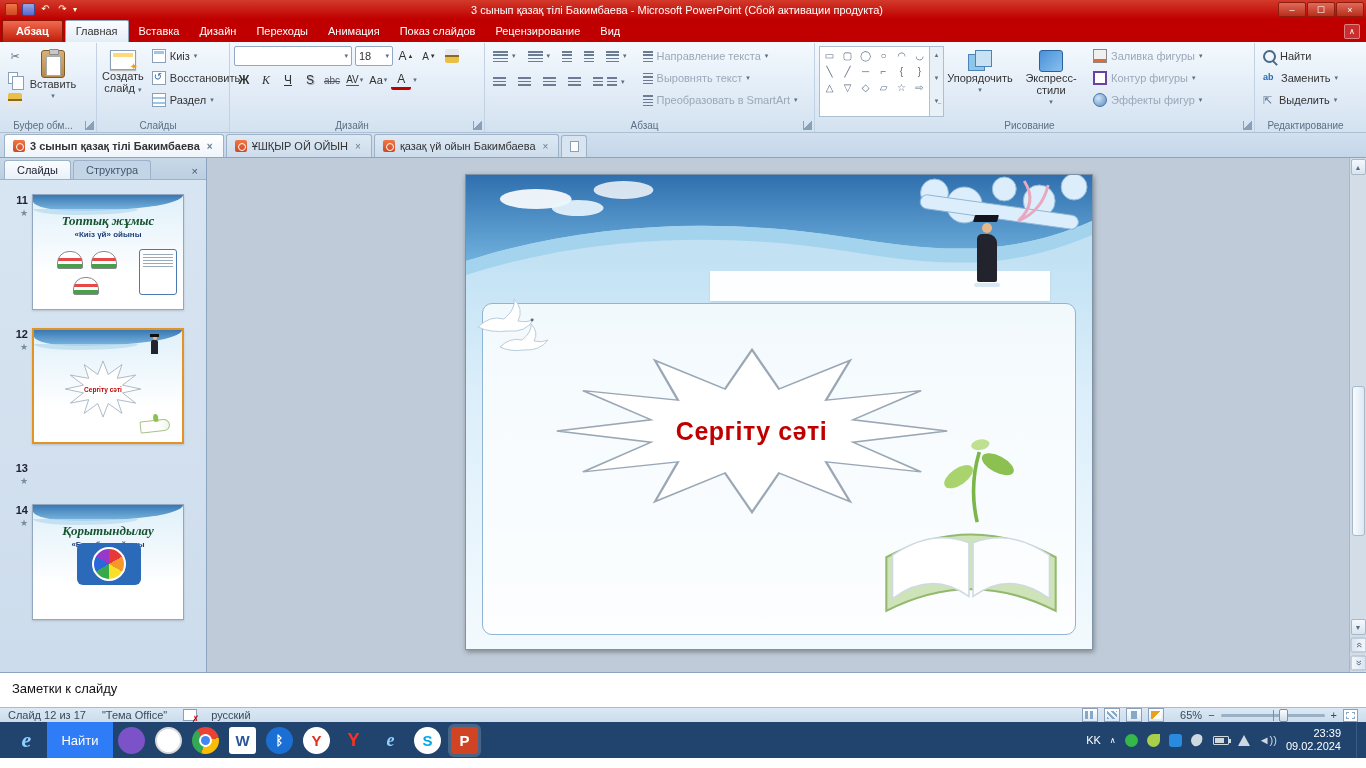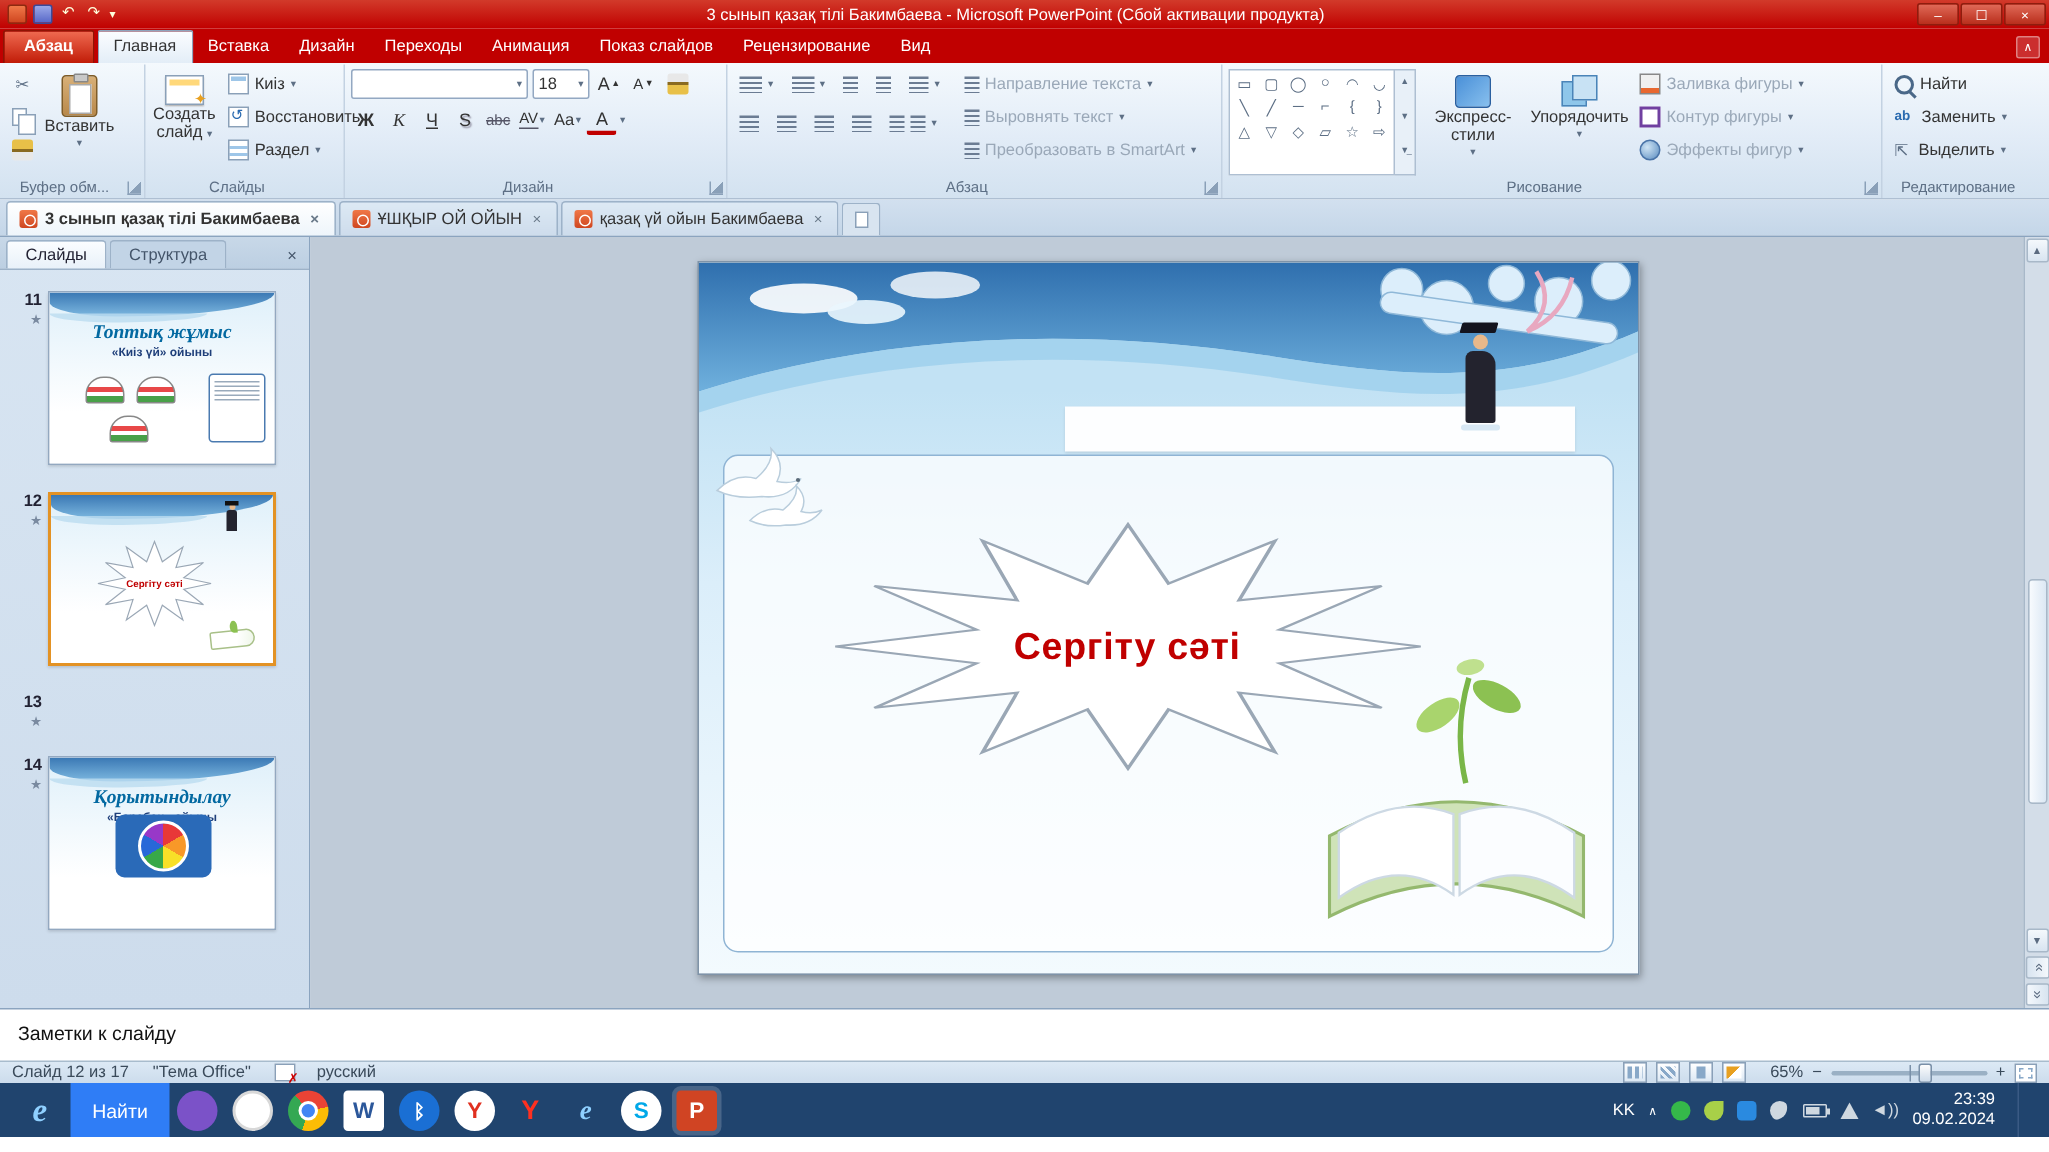--- a/index.html
+++ b/index.html
@@ -99,21 +99,21 @@
 .thumbnum{width:26px;text-align:right;padding-right:4px;display:flex;flex-direction:column;align-items:flex-end}
 .thumbnum b{font-size:11px;color:#223}
 .anim-star{color:#7a8aa0;font-size:9px;margin-top:2px}
 .thumb{width:152px;height:116px;background:#fff;border:1px solid #93a8c0;position:relative;overflow:hidden;box-shadow:0 1px 2px rgba(0,0,0,.15)}
 .thumb.selected{border:2px solid #e39224}
 .mini-wave{position:absolute;top:0;left:0;right:0;height:16px;background:linear-gradient(#3a78b4,#7db8e0);border-radius:0 0 70% 30%/0 0 100% 60%}
 .mini-wave::after{content:"";position:absolute;left:0;right:30%;bottom:-4px;height:6px;background:#bcdcf0;border-radius:0 0 60% 40%/0 0 100% 100%;opacity:.8}
 .mini-sky{position:absolute;inset:0;background:linear-gradient(#dff0fa,#ffffff 70%)}
 .t-title{position:relative;text-align:center;margin-top:18px;font-family:"Liberation Serif",serif;font-style:italic;font-weight:bold;font-size:13px}
 .t-sub{position:relative;text-align:center;font-size:8px;font-weight:bold;color:#1f3f7a;margin-top:1px}
-.red{color:#0369a1}.green{color:#2a8a3a}
+.red{color:#14532d}.green{color:#2a8a3a}
 .yurt{position:absolute;width:26px;height:18px;background:linear-gradient(#fff 0 6px,#e84848 6px 9px,#fff 9px 12px,#48a048 12px);border:1px solid #888;border-radius:12px 12px 2px 2px}
 .callout{position:absolute;background:#fff;border:1px solid #4a7ab0;border-radius:3px;padding:2px}
 .hline{height:1.5px;background:#9ab;margin:1.5px 1px}
 .mini-book{position:absolute;width:30px;height:12px;background:linear-gradient(100deg,#fff 60%,#eef6e8);border:1px solid #a8c088;border-radius:2px 8px 8px 2px;transform:rotate(-6deg)}
 .mini-book::after{content:"";position:absolute;left:13px;top:-7px;width:5px;height:8px;background:#8cc152;border-radius:50% 50% 0 50%}
 .mini-grad{position:absolute;width:7px;height:14px;background:#23232e;border-radius:2px 2px 0 0}
 .mini-grad::before{content:"";position:absolute;top:-4px;left:1.5px;width:4px;height:4px;border-radius:50%;background:#e8b88a}
 .mini-grad::after{content:"";position:absolute;top:-6px;left:-1px;width:9px;height:2.5px;background:#111}
 .landscape{position:absolute;left:18px;top:34px;width:116px;height:52px;border:1px solid #889;background:linear-gradient(#aadcf2 0 55%,#6cb84c 55%);border-radius:3px;overflow:hidden}
 .landscape .sun{position:absolute;right:6px;top:4px;width:10px;height:10px;border-radius:50%;background:#ffd84a}
@@ -177,21 +177,21 @@
 .whitec{background:#fff;border:2px solid #d8d8d8}
 .chrome{background:conic-gradient(from -40deg,#ea4335 0 33%,#fbbc05 0 66%,#34a853 0 100%);position:relative}
 .chrome::before{content:"";position:absolute;inset:7px;background:#fff;border-radius:50%}
 .chrome::after{content:"";position:absolute;inset:9px;background:#4285f4;border-radius:50%}
 .wordic{background:#fff;color:#2b579a;border-radius:3px}
 .bt{background:#1a6fd4;color:#fff;font-size:13px}
 .ybrowser{background:#fff;color:#e03020;border-radius:50%}
 .yred{background:transparent;color:#ff3020;font-size:18px}
 .skype{background:#fff;color:#00a8e8;border-radius:50%}
 .pptic{background:#d04423;color:#fff;border-radius:3px;box-shadow:0 0 0 3px rgba(255,255,255,.18)}
-.tray{margin-left:auto;display:flex;align-items:center;gap:9px;padding-right:16px}
+.tray{margin-left:auto;display:flex;align-items:center;gap:9px;padding-right:5px}
 .trayic{width:13px;height:13px;display:inline-block}
 .tr-green{background:#35b84a;border-radius:50%}
 .tr-blue{background:#2a8ae0;border-radius:3px}
 .tr-leaf{background:#a8d048;border-radius:50% 0 50% 50%}
 .tr-moon{background:#cfd8e0;border-radius:50%;clip-path:circle(60% at 30% 40%)}
 .tr-batt{width:16px;height:9px;border:1px solid #cfd8e0;border-radius:1px;position:relative}
 .tr-batt::before{content:"";position:absolute;left:1px;top:1px;bottom:1px;width:9px;background:#cfd8e0}
 .tr-batt::after{content:"";position:absolute;right:-3px;top:2px;width:2px;height:4px;background:#cfd8e0}
 .tr-net{width:0;height:0;border-left:6px solid transparent;border-right:6px solid transparent;border-bottom:11px solid #cfd8e0}
 .tr-vol{color:#cfd8e0;font-size:11px}
@@ -411,28 +411,28 @@
             <span class="shape-cell">▱</span>
             <span class="shape-cell">☆</span>
             <span class="shape-cell">⇨</span>
           </div>
           <div class="gallery-scroll">
             <span>▲</span>
             <span>▼</span>
             <span>▼̲</span>
           </div>
         </div>
+        <div class="bigbtn" style="width:66px">
+          <span class="ic ic-arrange"></span>
+          <span>Упорядочить</span>
+          <span class="caret">▾</span>
+        </div>
         <div class="bigbtn" style="width:70px">
           <span class="ic ic-styles"></span>
           <span>Экспресс-стили</span>
-          <span class="caret">▾</span>
-        </div>
-        <div class="bigbtn" style="width:66px">
-          <span class="ic ic-arrange"></span>
-          <span>Упорядочить</span>
           <span class="caret">▾</span>
         </div>
         <div class="smallcol">
           <span class="smallbtn disabled">
               <span class="ic ic-fill"></span>
               <span>Заливка фигуры</span>
               <span class="caret">▾</span>
             </span>
           <span class="smallbtn disabled">
               <span class="ic ic-outline"></span>

